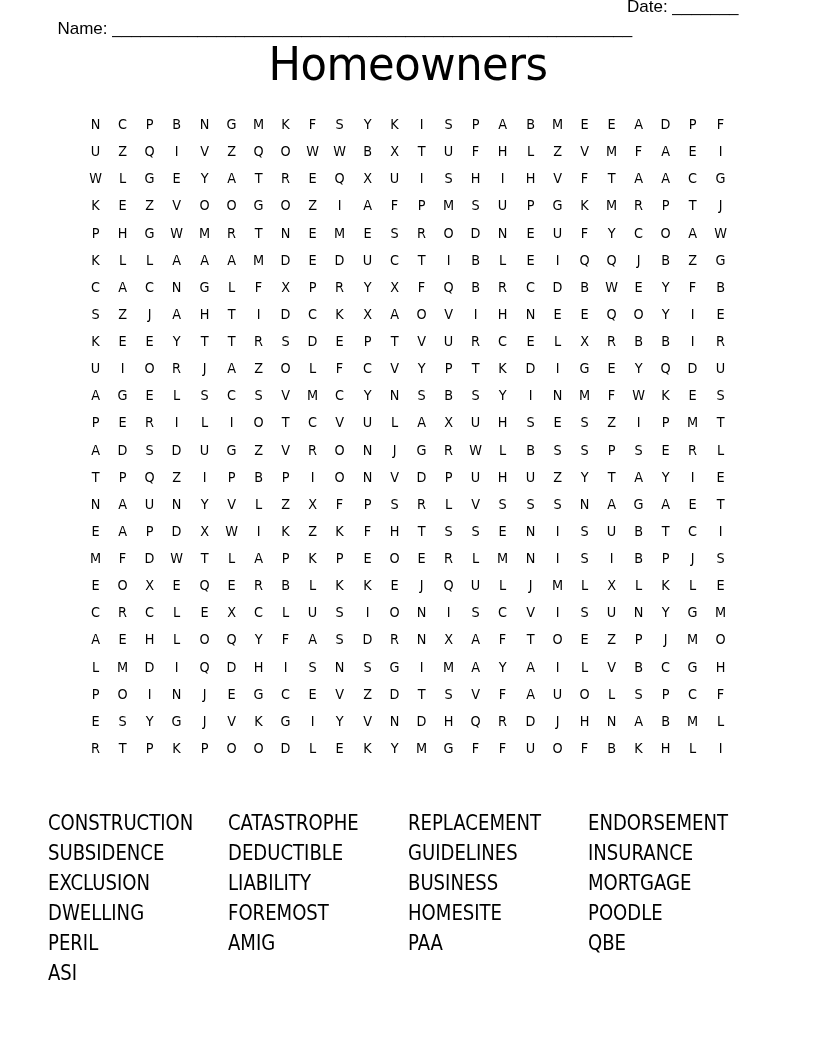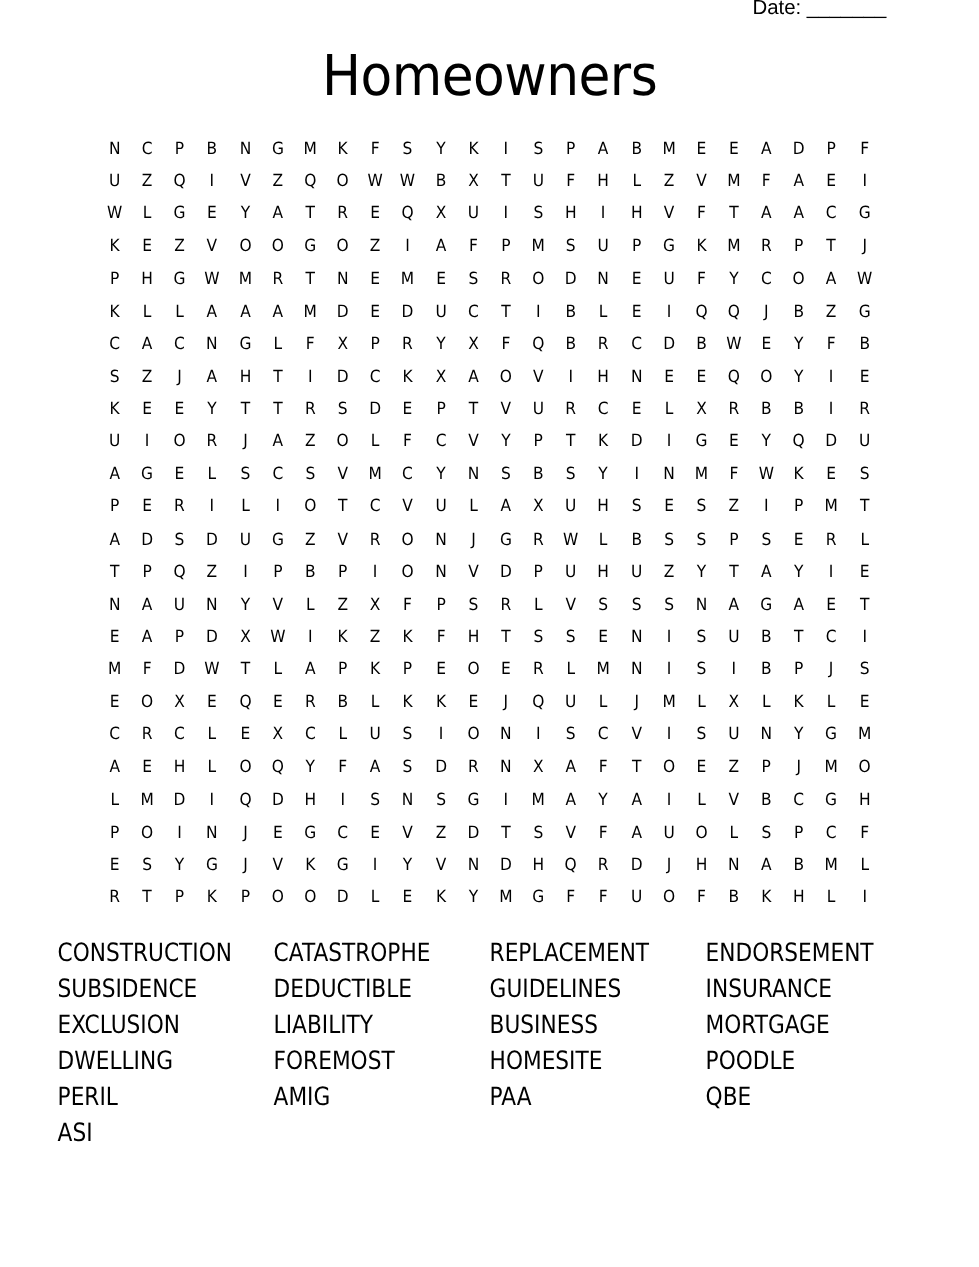--- a/index.html
+++ b/index.html
@@ -21,33 +21,34 @@
     .grid {
       position: absolute; left: 82px; top: 112px;
       display: grid; grid-template-columns: repeat(23, 27.2px);
       grid-auto-rows: 27.13px;
     }
     .cell {
       text-align: center; font-family: "DejaVu Sans", sans-serif;
       font-size: 14px; line-height: 24px; transform: scaleX(0.92);
     }
     .bank {
-      position: absolute; left: 48px; top: 779px;
+      position: absolute; left: 48px; top: 808px;
       display: grid; grid-template-columns: 180px 180px 180px 180px;
       grid-auto-rows: 30px;
     }
     .word {
       font-family: "DejaVu Sans", sans-serif; font-size: 21px; line-height: 30px;
       white-space: nowrap; transform-origin: left center; transform: scaleX(0.86);
     }
   </style>
 </head>
 <body>
 
 <div class="header-line">
+  <span>Name: _______________________________________________________</span>
   <span class="date">Date: _______</span>
 </div>
 
 <div class="title">Homeowners</div>
 
 <div class="grid" id="grid" style="grid-template-columns: repeat(24, 27.17px);">
     <div class="cell">N</div>
     <div class="cell">C</div>
     <div class="cell">P</div>
     <div class="cell">B</div>

